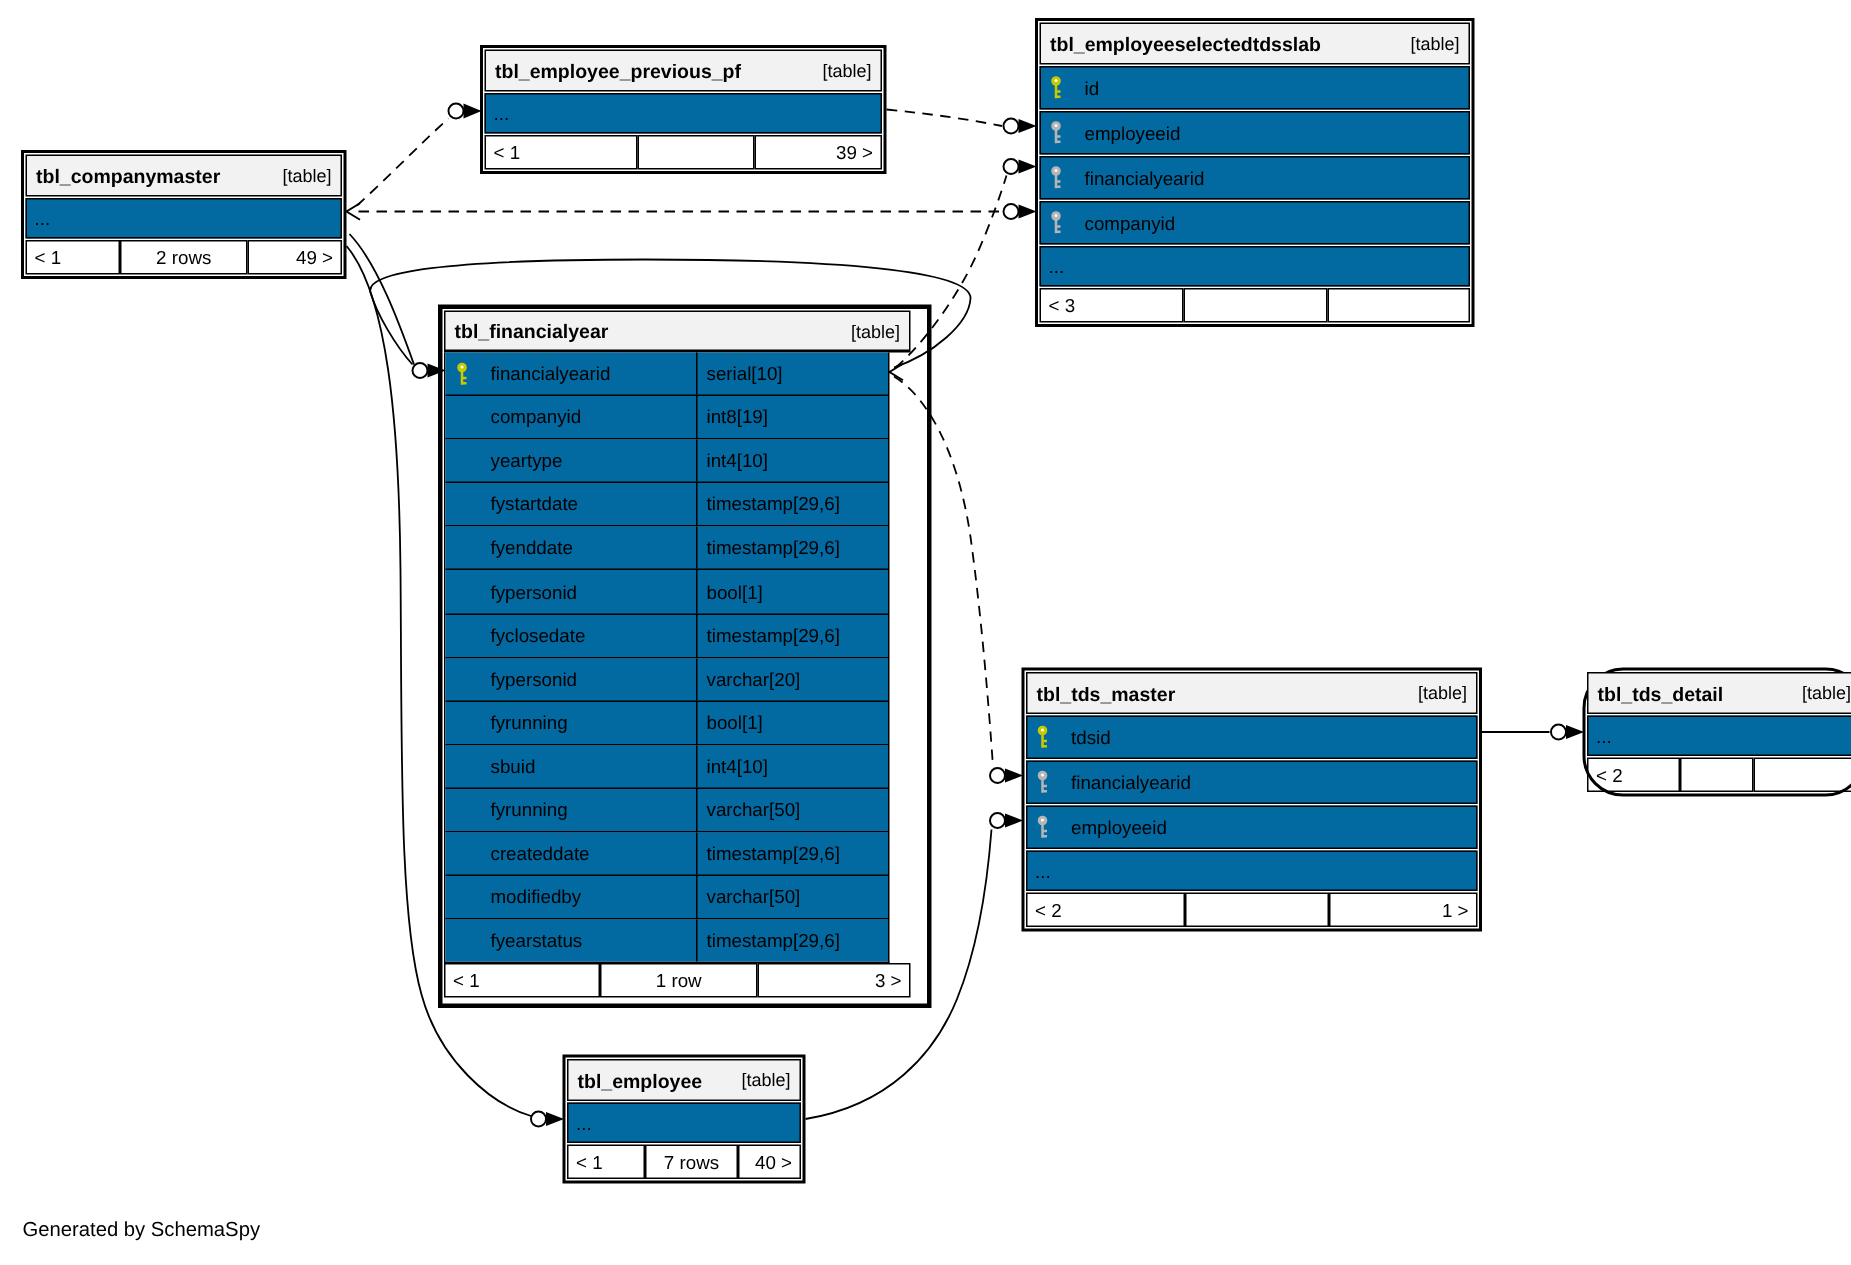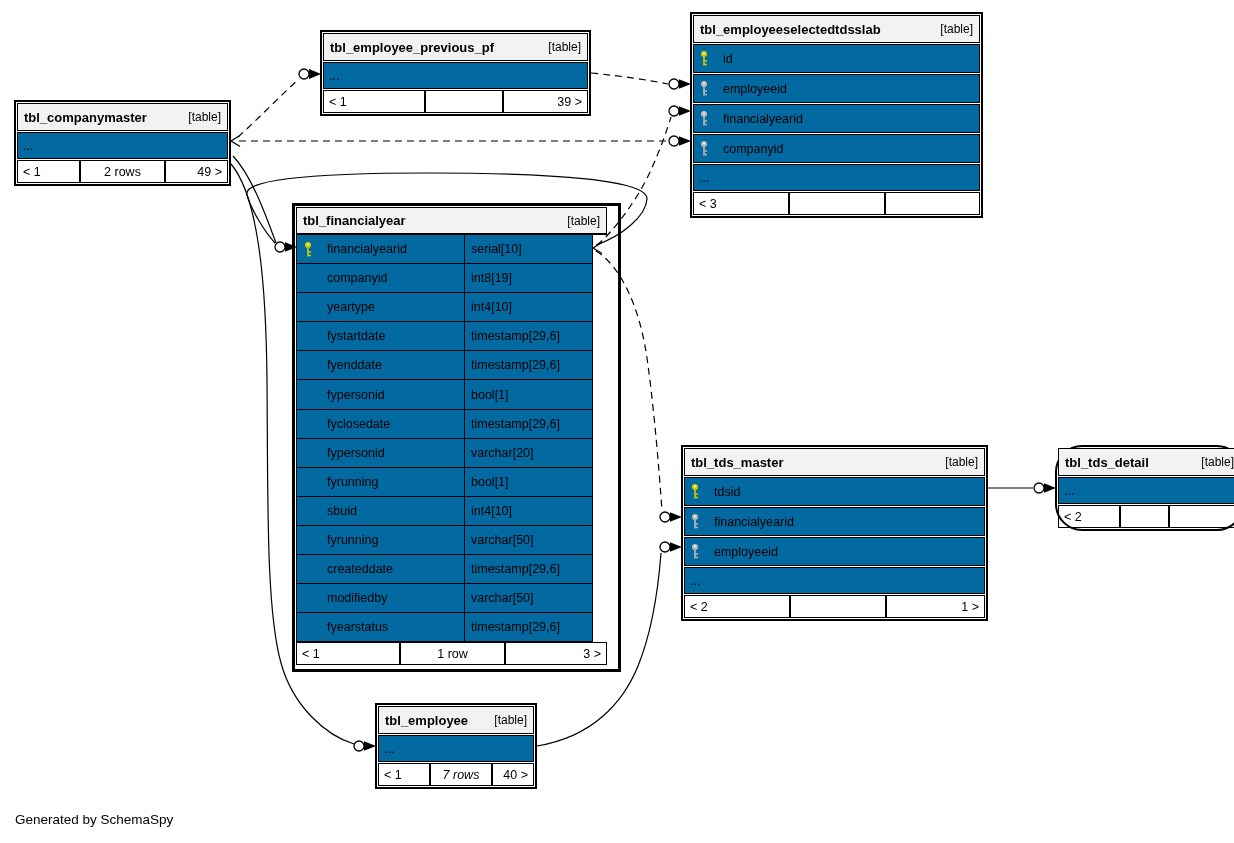--- a/index.html
+++ b/index.html
@@ -31,21 +31,21 @@
   #t-companymaster .fc:nth-child(1){width:63px;} #t-companymaster .fc:nth-child(2){width:85px;}
   #t-previouspf{left:320px;top:30px;width:271px;}
   #t-previouspf .fc:nth-child(1){width:102px;} #t-previouspf .fc:nth-child(2){width:78px;}
   #t-esl{left:690px;top:12px;width:293px;}
   #t-esl .fc:nth-child(1){width:96px;} #t-esl .fc:nth-child(2){width:96px;}
   #t-tdsmaster{left:681px;top:445px;width:307px;text-align:center;}
   #t-tdsmaster .fc:nth-child(1){width:106px;} #t-tdsmaster .fc:nth-child(2){width:96px;}
   #t-tdsdetail{left:1055px;top:445px;width:189px;border-radius:27px;}
   #t-tdsdetail .fc:nth-child(1){width:62px;} #t-tdsdetail .fc:nth-child(2){width:49px;}
   #t-employee{left:375px;top:703px;width:162px;}
-  #t-employee .fc:nth-child(1){width:52px;} #t-employee .fc:nth-child(2){width:62px;font-style:italic;}
+  #t-employee .fc:nth-child(1){width:52px;} #t-employee .fc:nth-child(2){width:62px;}
 
   
   #t-financialyear{left:292px;top:203px;width:329px;height:469px;border-width:3px;}
   #t-financialyear .hdr{width:311px;box-sizing:border-box;height:28px;margin-bottom:0;border-bottom:2px solid #000;align-items:center;}
   #t-financialyear .rows{width:297px;border:1px solid #000;border-top:none;box-sizing:border-box;}
   #t-financialyear .trow{border:none;border-bottom:1px solid #000;height:28.1px;margin:0;padding:0;}
   #t-financialyear .trow:last-child{border-bottom:none;}
   #t-financialyear .keyslot{padding-left:6px;}
   #t-financialyear .cname{width:137px;flex:0 0 137px;border-right:1px solid #000;align-self:stretch;
                           display:flex;align-items:center;}

